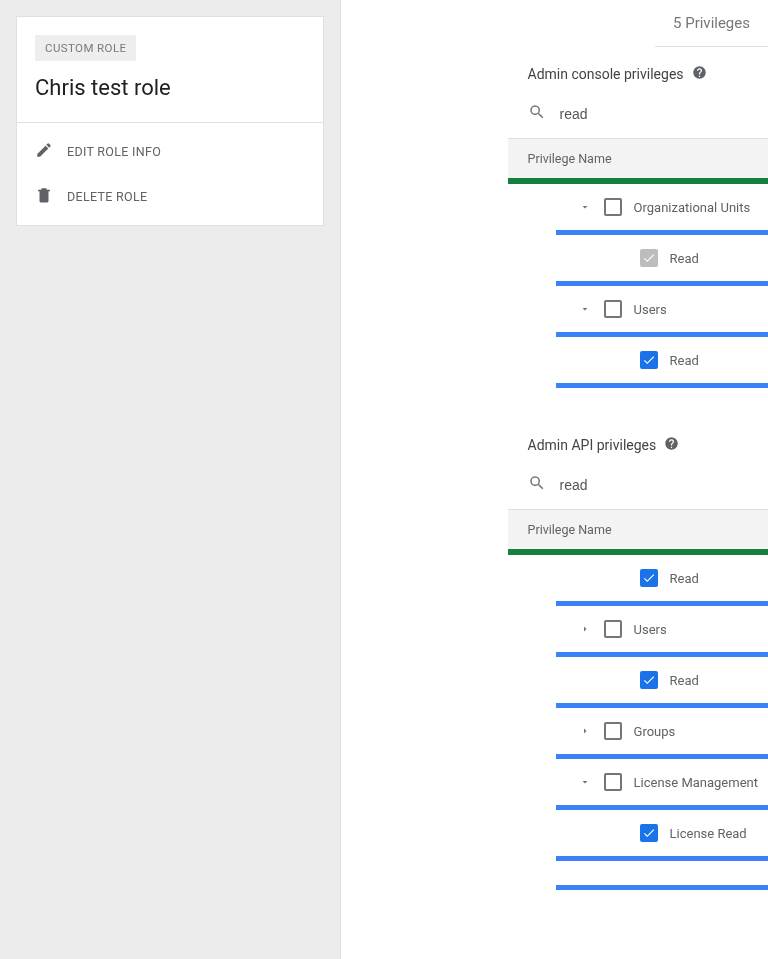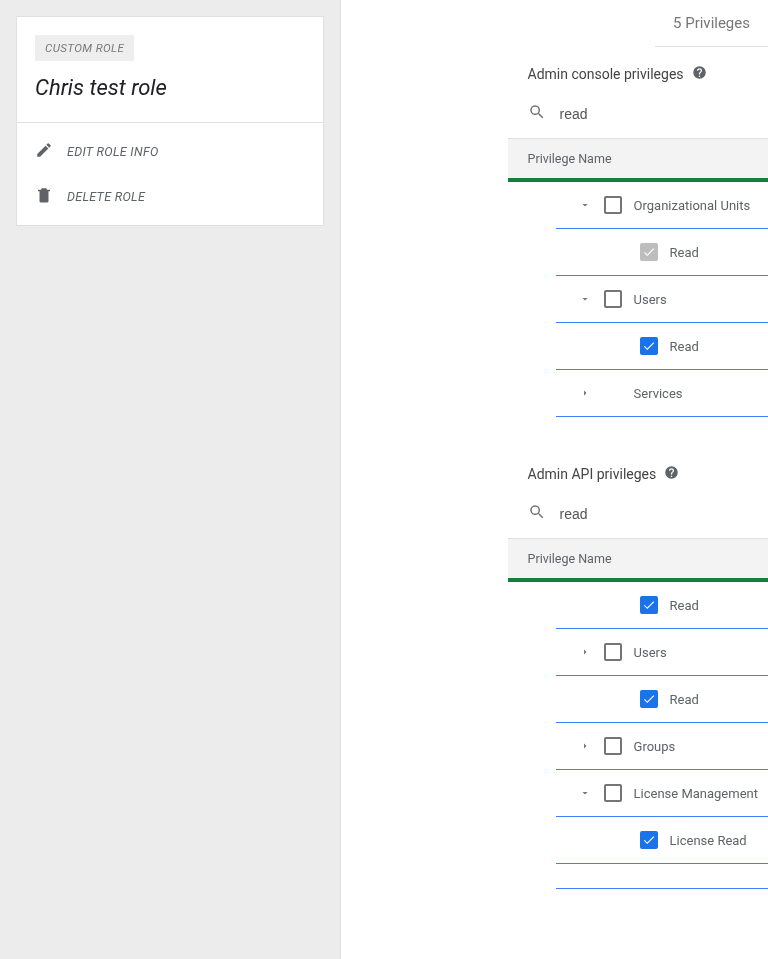--- a/index.html
+++ b/index.html
@@ -12,21 +12,20 @@
     overflow: hidden;
     font-size: 13px;
     color: #5f6368;
   }
   .layout { display:flex; width:100%; height:100%; }
   .left-col { width: 340px; padding: 16px; }
   .right-col { flex:1; height:100%; background:#ffffff; border-left:1px solid #e0e0e0; display:flex; flex-direction:column;align-items:flex-end; }
   .role-card {
     background:#ffffff;
     border:1px solid #e0e0e0;
-    font-style:italic;
   }
   .role-head { padding: 18px 18px 22px 18px; border-bottom:1px solid #e0e0e0; }
   .chip {
     display:inline-block;
     background:#eeeeee;
     color:#797979;
     font-size:11.5px;
     letter-spacing:0.4px;
     padding:6px 10px;
     margin-bottom:14px;
@@ -63,26 +62,26 @@
   .search-row svg { width:18px; height:18px; fill:#757575; }
   .search-input {
     border:none; outline:none; font-size:14px; color:#555;
     background:transparent; flex:1;
   }
   .col-header {
     background:#f3f3f3;
     font-size:12.5px;
     color:#5f6368;
     padding:12px 20px;
-    border-bottom:4px solid #15803d;
+    border-bottom:6px solid #15803d;
   }
   .priv-row {
     display:flex; align-items:center;
     padding:12px 10px;
-    border-bottom:1px solid #3b82f6;
+    border-bottom:5px solid #3b82f6;
     gap:8px;
     font-size:13px;
     margin-left:48px;
   }
   .priv-row.depth-1 { padding-left: 18px; }
   .priv-row.depth-2 { padding-left: 54px; }
   .arrow {
     width:22px; height:22px; display:flex; align-items:center; justify-content:center;
     cursor:pointer;
   }
@@ -181,29 +180,20 @@
             </div>
             <div class="priv-row depth-2">
               <span class="arrow blank"></span>
               <span class="cb checked">
                 <svg viewBox="0 0 24 24">
                   <path d="M9 16.17 4.83 12l-1.42 1.41L9 19 21 7l-1.41-1.41z"></path>
                 </svg>
               </span>
               <span class="priv-label">Read</span>
             </div>
-            <div class="priv-row depth-1">
-              <span class="arrow">
-                <svg viewBox="0 0 24 24">
-                  <path d="M10 7l5 5-5 5z"></path>
-                </svg>
-              </span>
-              <span style="width: 18px; flex: 0 0 18px;"></span>
-              <span class="priv-label">Services</span>
-            </div>
           </div>
       </div>
 
       <div class="panel">
         <div class="panel-header">
           <span>Admin API privileges</span>
           <span>
             <svg class="help-icon" viewBox="0 0 24 24">
                 <path d="M12 2a10 10 0 1 0 10 10A10 10 0 0 0 12 2zm1 17h-2v-2h2v2zm2.07-7.75-.9.92A3.4 3.4 0 0 0 13 15h-2v-.5a4 4 0 0 1 1.17-2.83l1.24-1.26A2 2 0 0 0 12 7a2 2 0 0 0-2 2H8a4 4 0 0 1 8 0 3.18 3.18 0 0 1-.93 2.25z"></path>
               </svg>

